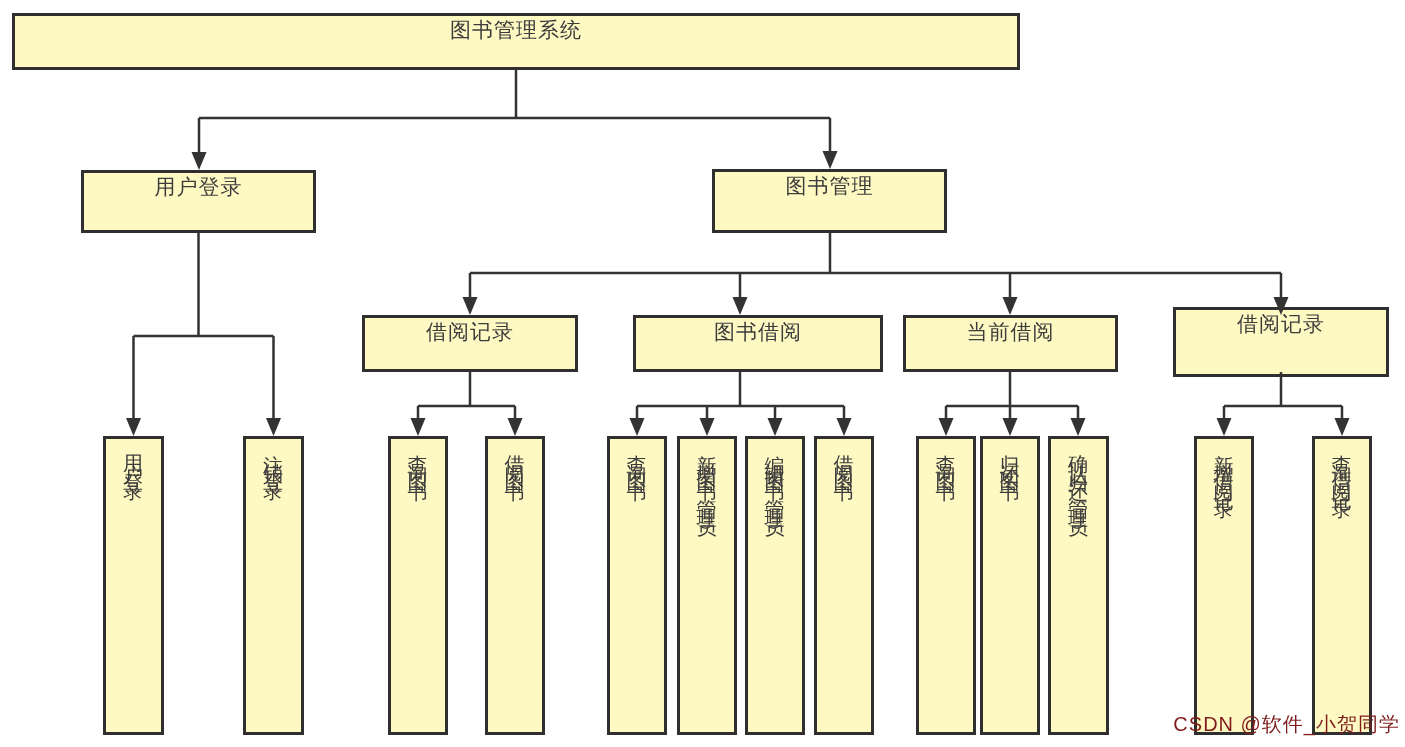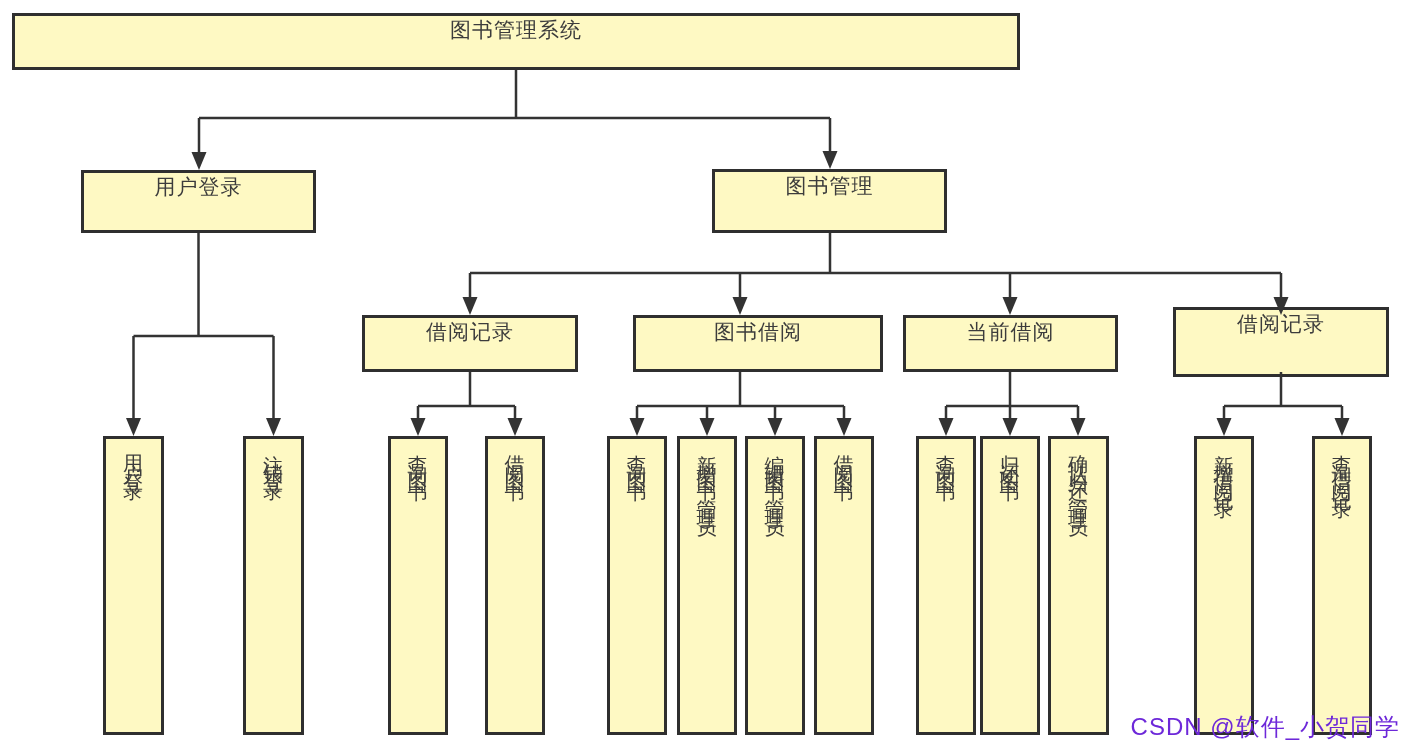--- a/index.html
+++ b/index.html
@@ -51,22 +51,22 @@
     fill: none;
   }
   #connectors polygon {
     fill: #333333;
     stroke: none;
   }
   #watermark {
     position: absolute;
     right: 5px;
     top: 711px;
-    font-size: 24px;
-    color: #6d28d9;
+    font-size: 20px;
+    color: #7f1d1d;
     letter-spacing: 1px;
     z-index: 4;
     white-space: nowrap;
   }
 </style>
 </head>
 <body>
 
 <div id="canvas">
 

